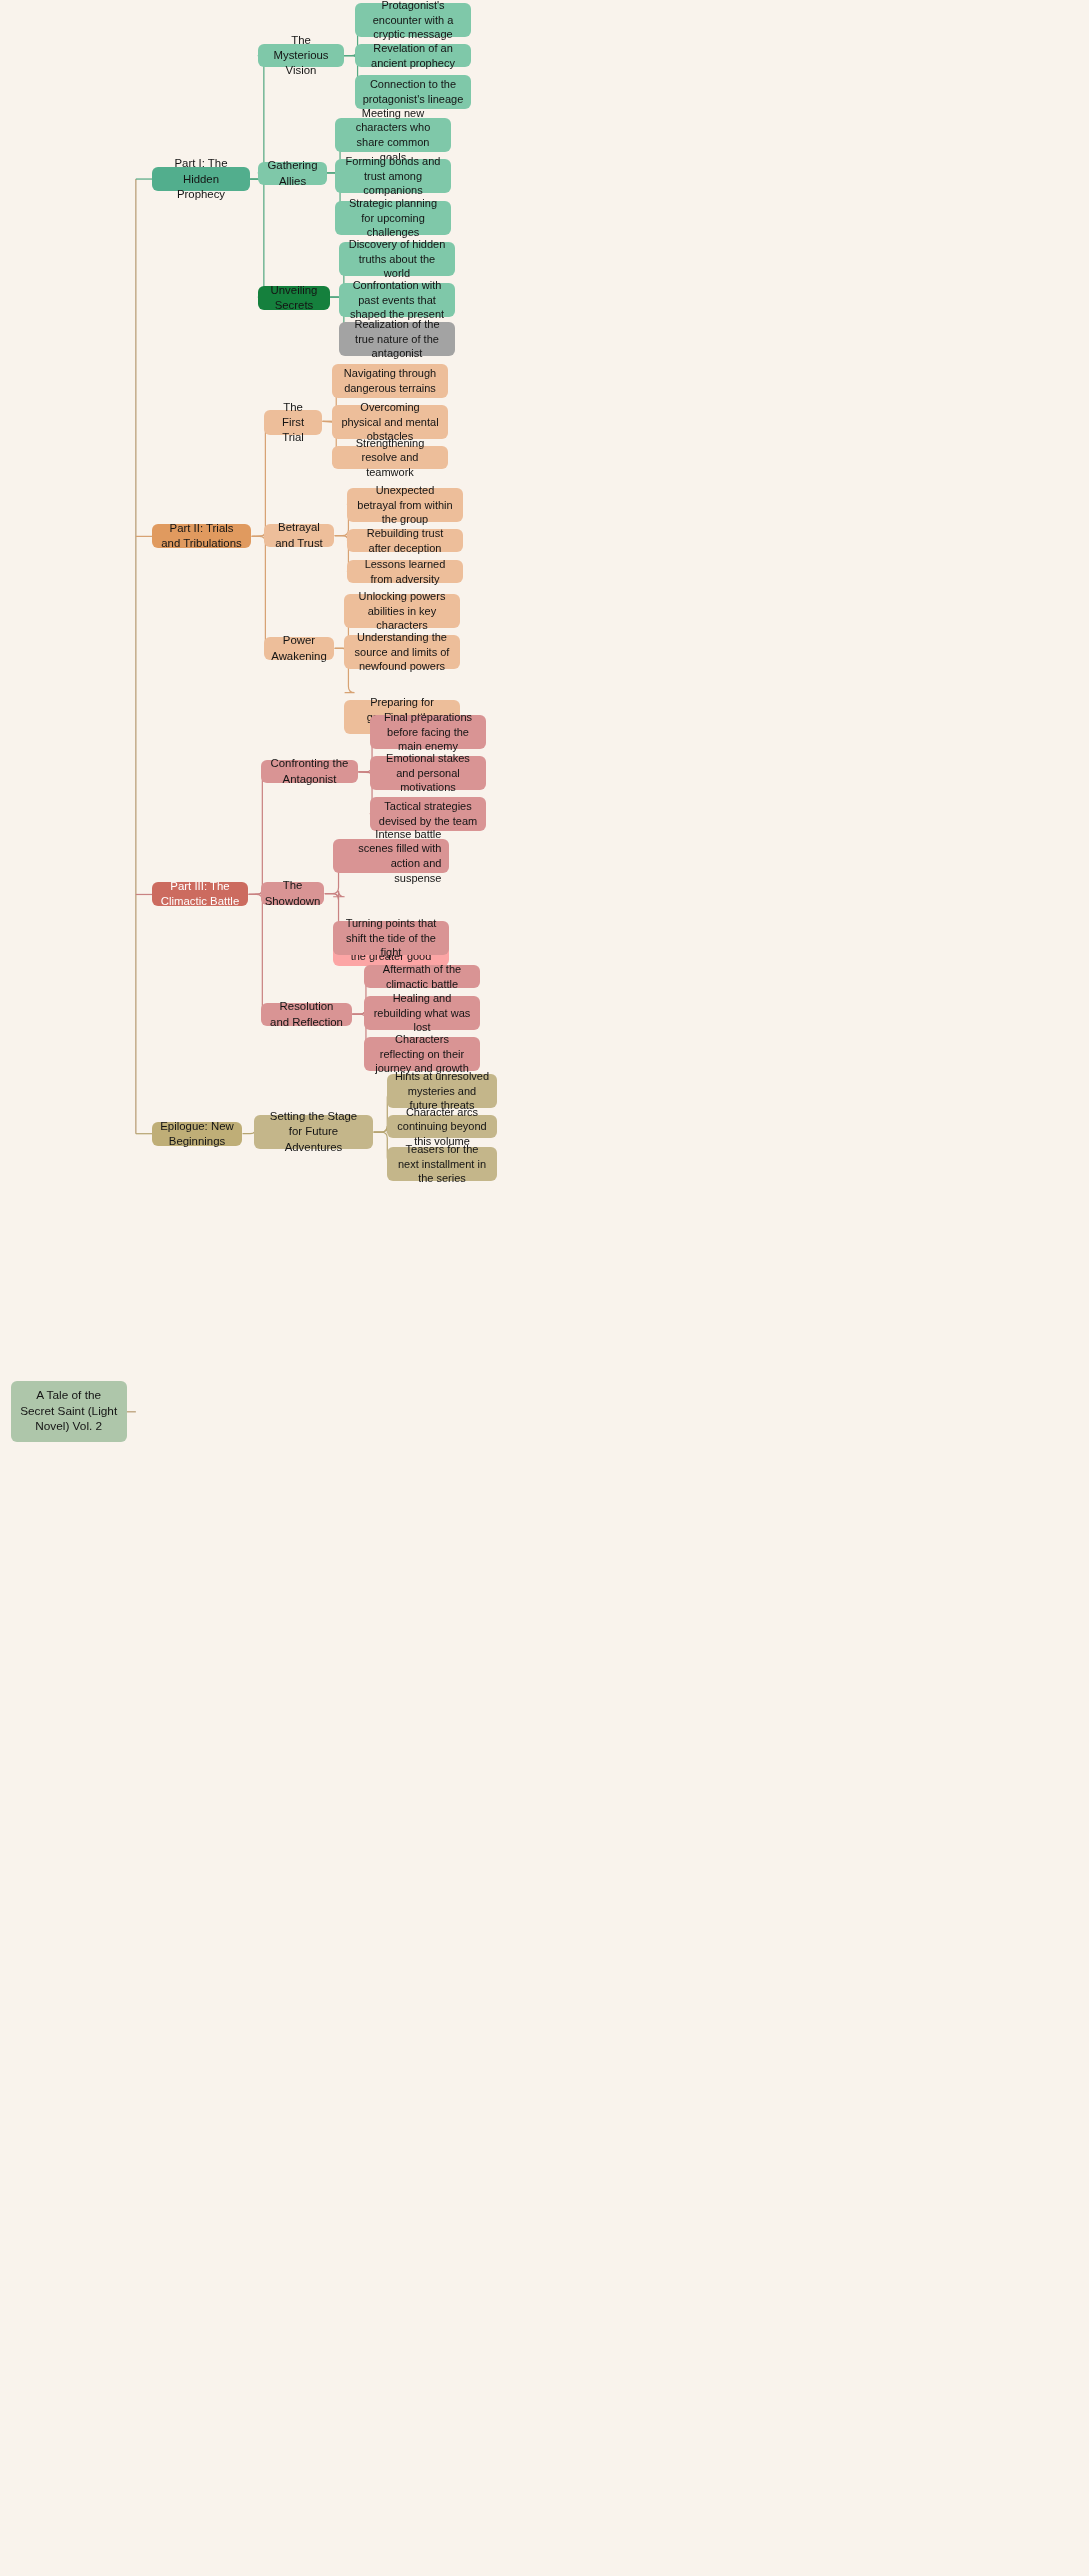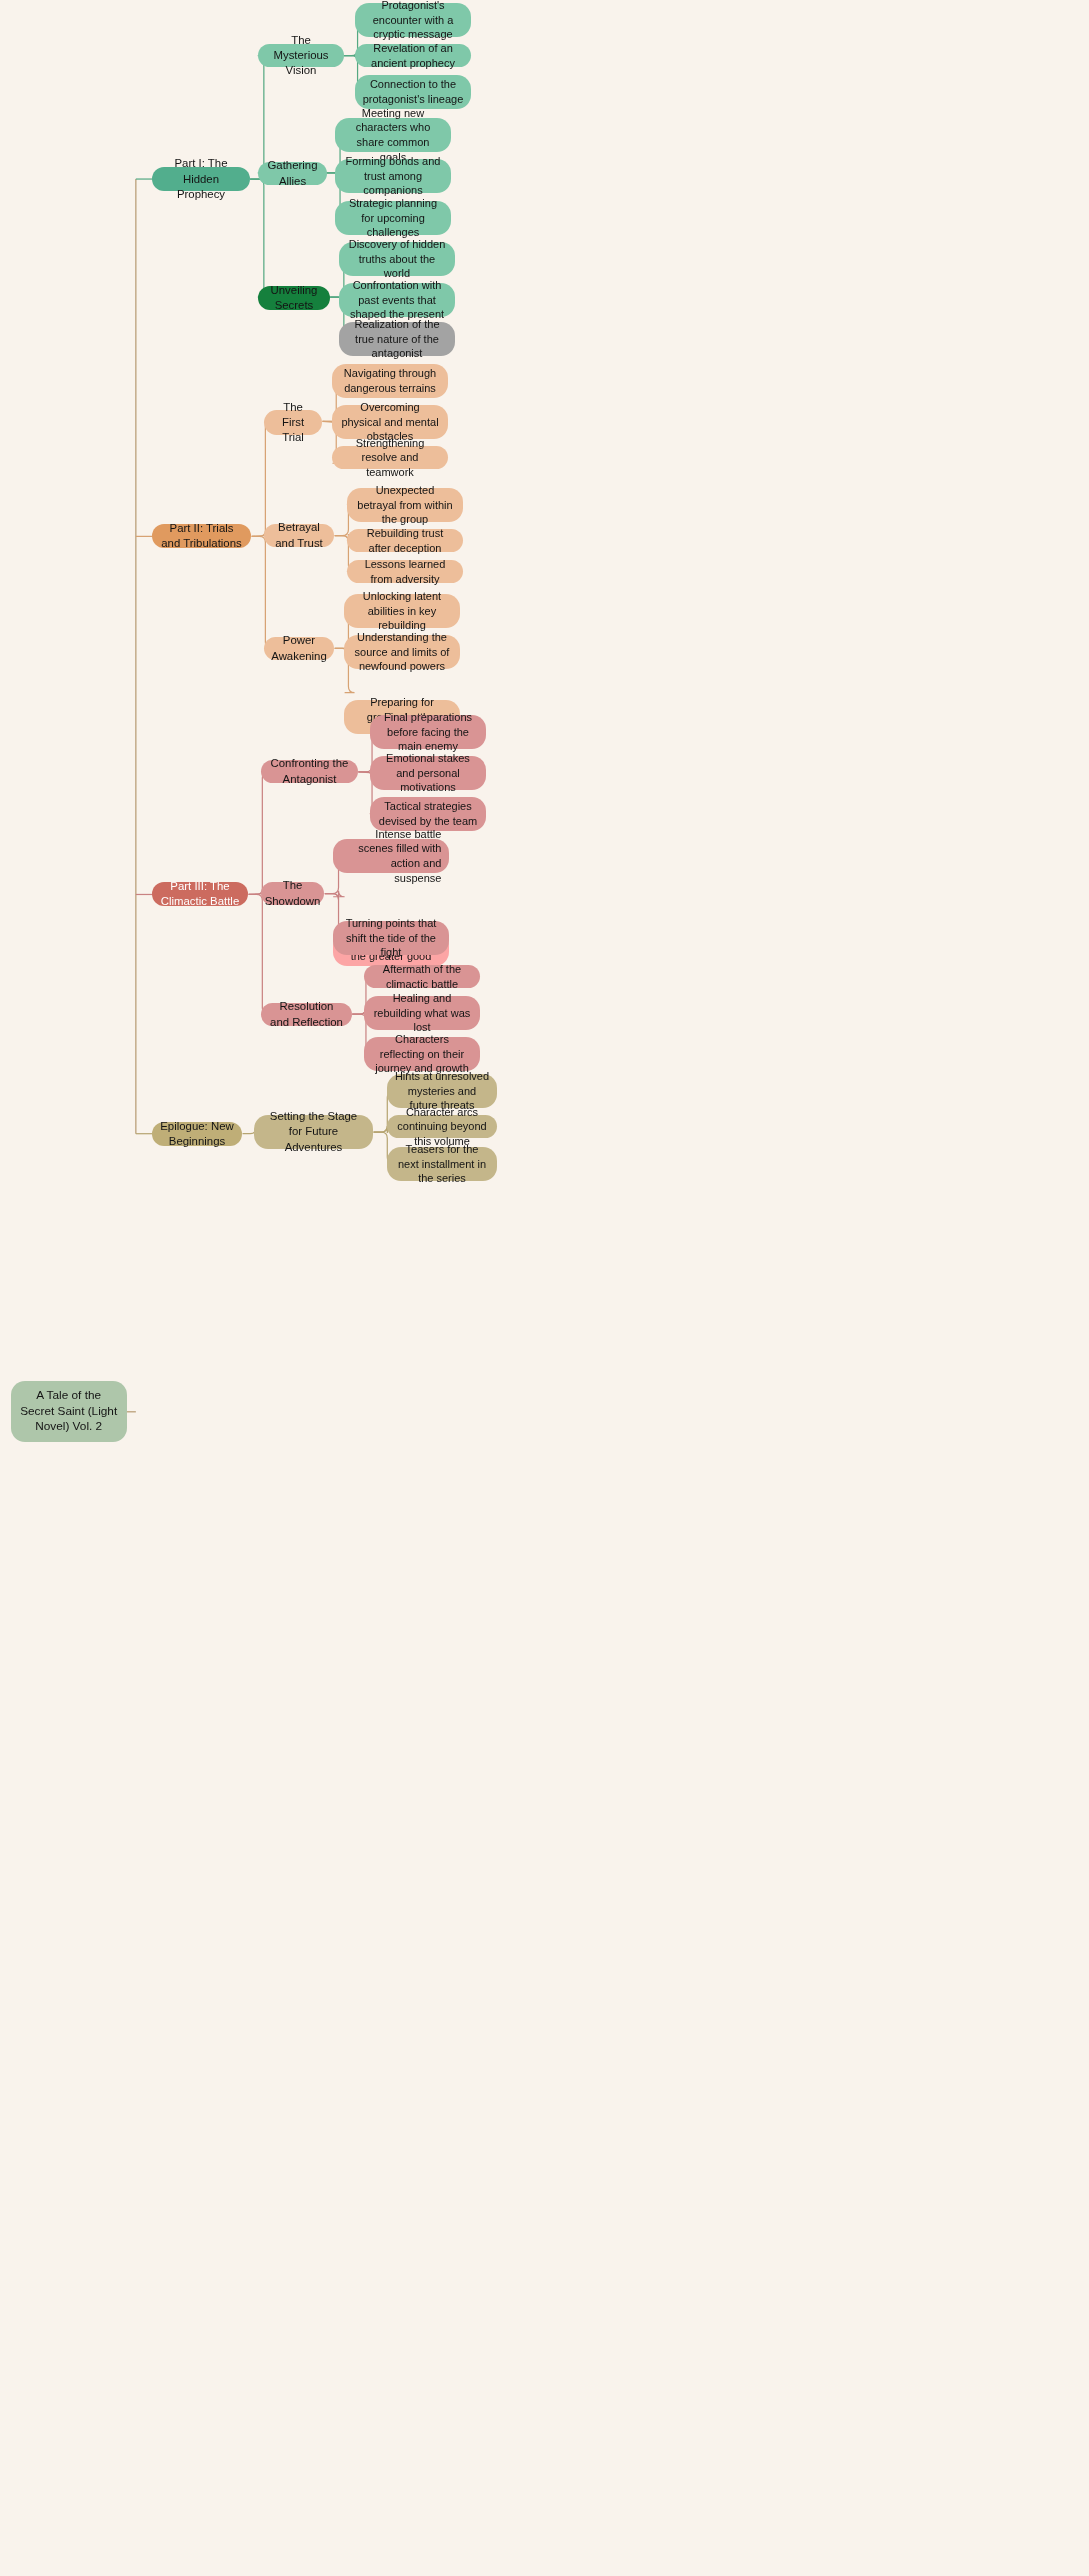--- a/index.html
+++ b/index.html
@@ -6,21 +6,21 @@
   body{
     background:#F9F3EC;
     font-family:"Liberation Sans","DejaVu Sans",sans-serif;
     width:1090px;height:2576px;position:relative;overflow:hidden;
   }
   #mindmap{position:absolute;left:0;top:0;width:1090px;height:2576px;}
   svg.links{position:absolute;left:0;top:0;width:1090px;height:2576px;pointer-events:none;}
   .node{
     position:absolute;
     box-sizing:border-box;
-    border-radius:14px;
+    border-radius:6px;
     display:flex;align-items:center;justify-content:center;
     text-align:center;
     line-height:1.33;
     padding:4.6px 7.6px;
     color:#141414;
     font-size:11.4px;
     z-index:2;
   }
   .node.root{font-size:11.8px;}
   .node.section{font-size:11.4px;}
@@ -147,21 +147,21 @@
       <div class="node leaf" style="left: 347px; top: 529px; width: 116px; height: 23px; background: rgb(237, 190, 154);">
         <span>Rebuilding trust after deception</span>
       </div>
       <div class="node leaf" style="left: 347px; top: 560px; width: 116px; height: 23px; background: rgb(237, 190, 154);">
         <span>Lessons learned from adversity</span>
       </div>
       <div class="node topic" style="left: 264px; top: 637px; width: 70px; height: 23px; background: rgb(237, 190, 154);">
         <span>Power Awakening</span>
       </div>
       <div class="node leaf" style="left: 344px; top: 594px; width: 116px; height: 34px; background: rgb(237, 190, 154);">
-        <span>Unlocking latent abilities in key rebuilding</span>
+        <span>Unlocking powers abilities in key characters</span>
       </div>
       <div class="node leaf" style="left: 344px; top: 635px; width: 116px; height: 34px; background: rgb(237, 190, 154);">
         <span>Understanding the source and limits of newfound powers</span>
       </div>
       <div class="node leaf" style="left: 344px; top: 676px; width: 116px; height: 34px; background: rgb(237, 190, 154); margin-top: 24px;">
         <span>Preparing for greater battles ahead</span>
       </div>
       <div class="node section light-text" style="left: 152px; top: 882px; width: 96px; height: 24.4px; background: rgb(204, 107, 95);">
         <span>Part III: The Climactic Battle</span>
       </div>

